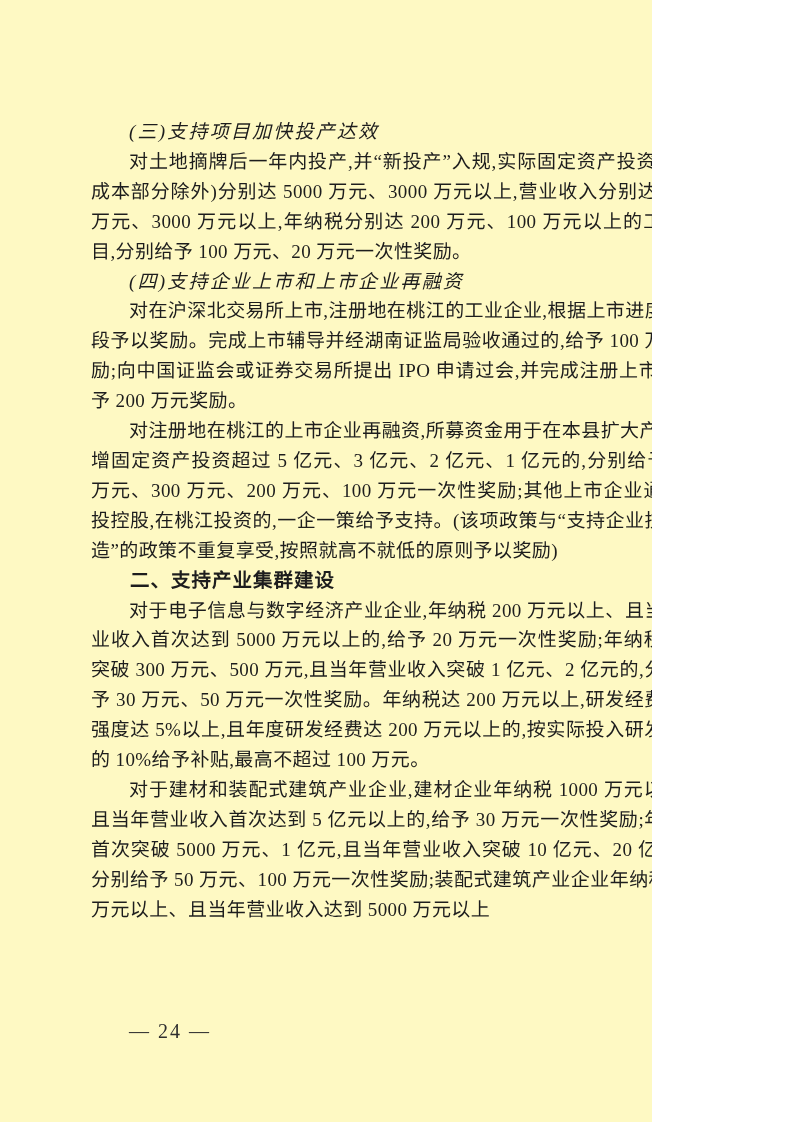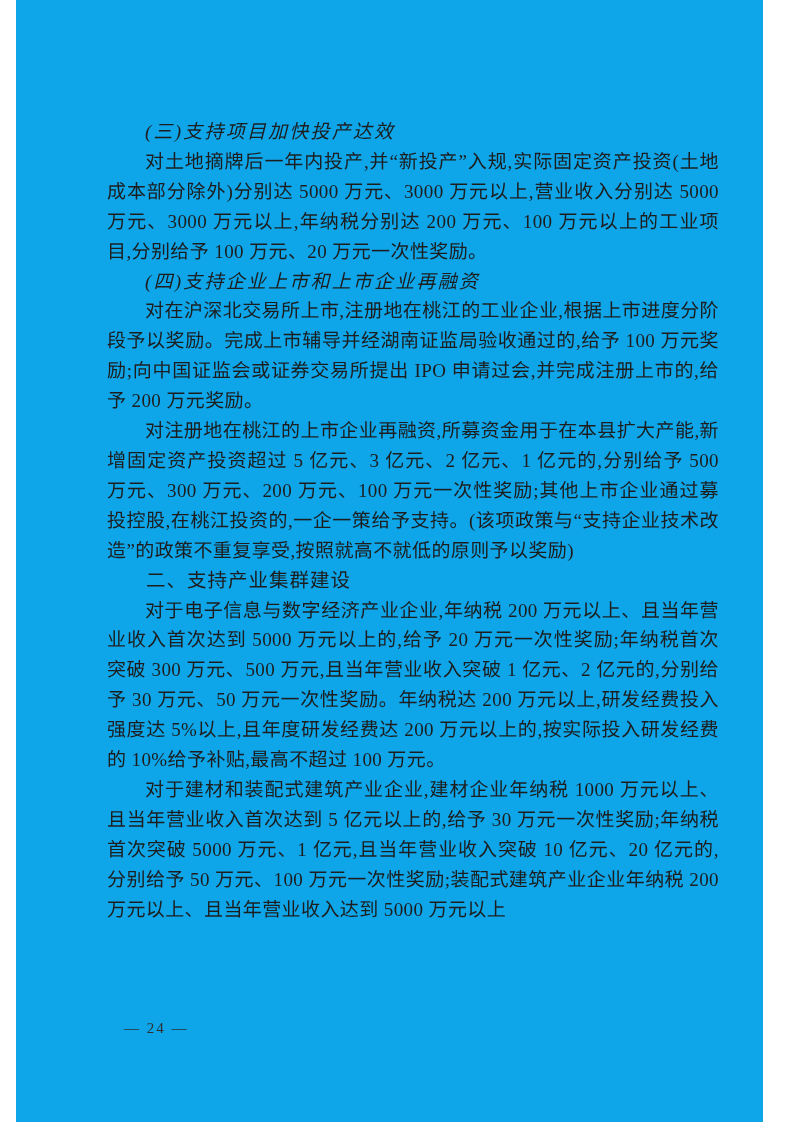--- a/index.html
+++ b/index.html
@@ -2,27 +2,26 @@
 <html lang="zh-CN"><head>
 <meta charset="utf-8">
 <style>
   html, body {
     margin: 0;
     padding: 0;
     background: #ffffff;
   }
   .page {
     position: relative;
-    width: 747px;
+    width: 652px;
     height: 1122px;
-    background: #0ea5e9;
+    background: #fef9c3;
     overflow: hidden;
     font-family: "Liberation Serif", "DejaVu Serif", serif;
     color: #1d1d1d;
-    margin-left: 16px;
   }
   .content {
     position: absolute;
     left: 91px;
     top: 117px;
     width: 612px;
     font-size: 19px;
     line-height: 29.9px;
     text-align: justify;
     letter-spacing: 0.4px;
@@ -32,30 +31,30 @@
     text-indent: 2em;
   }
   .h-kai {
     text-indent: 2em;
     font-style: italic;
     font-weight: 500;
     letter-spacing: 2.2px;
   }
   .h-bold {
     text-indent: 2em;
-    font-weight: 400;
+    font-weight: 700;
     font-family: "Liberation Sans", "DejaVu Sans", sans-serif;
     letter-spacing: 1px;
     font-size: 19.5px;
   }
   .footer {
     position: absolute;
-    left: 108px;
+    left: 129px;
     top: 1020px;
-    font-size: 15px;
+    font-size: 20px;
     letter-spacing: 2px;
     color: #2e2e2e;
   }
 </style>
 </head>
 <body>
 
 <div class="page">
   <div class="content">
     <p class="block h-kai">(三)支持项目加快投产达效</p>

